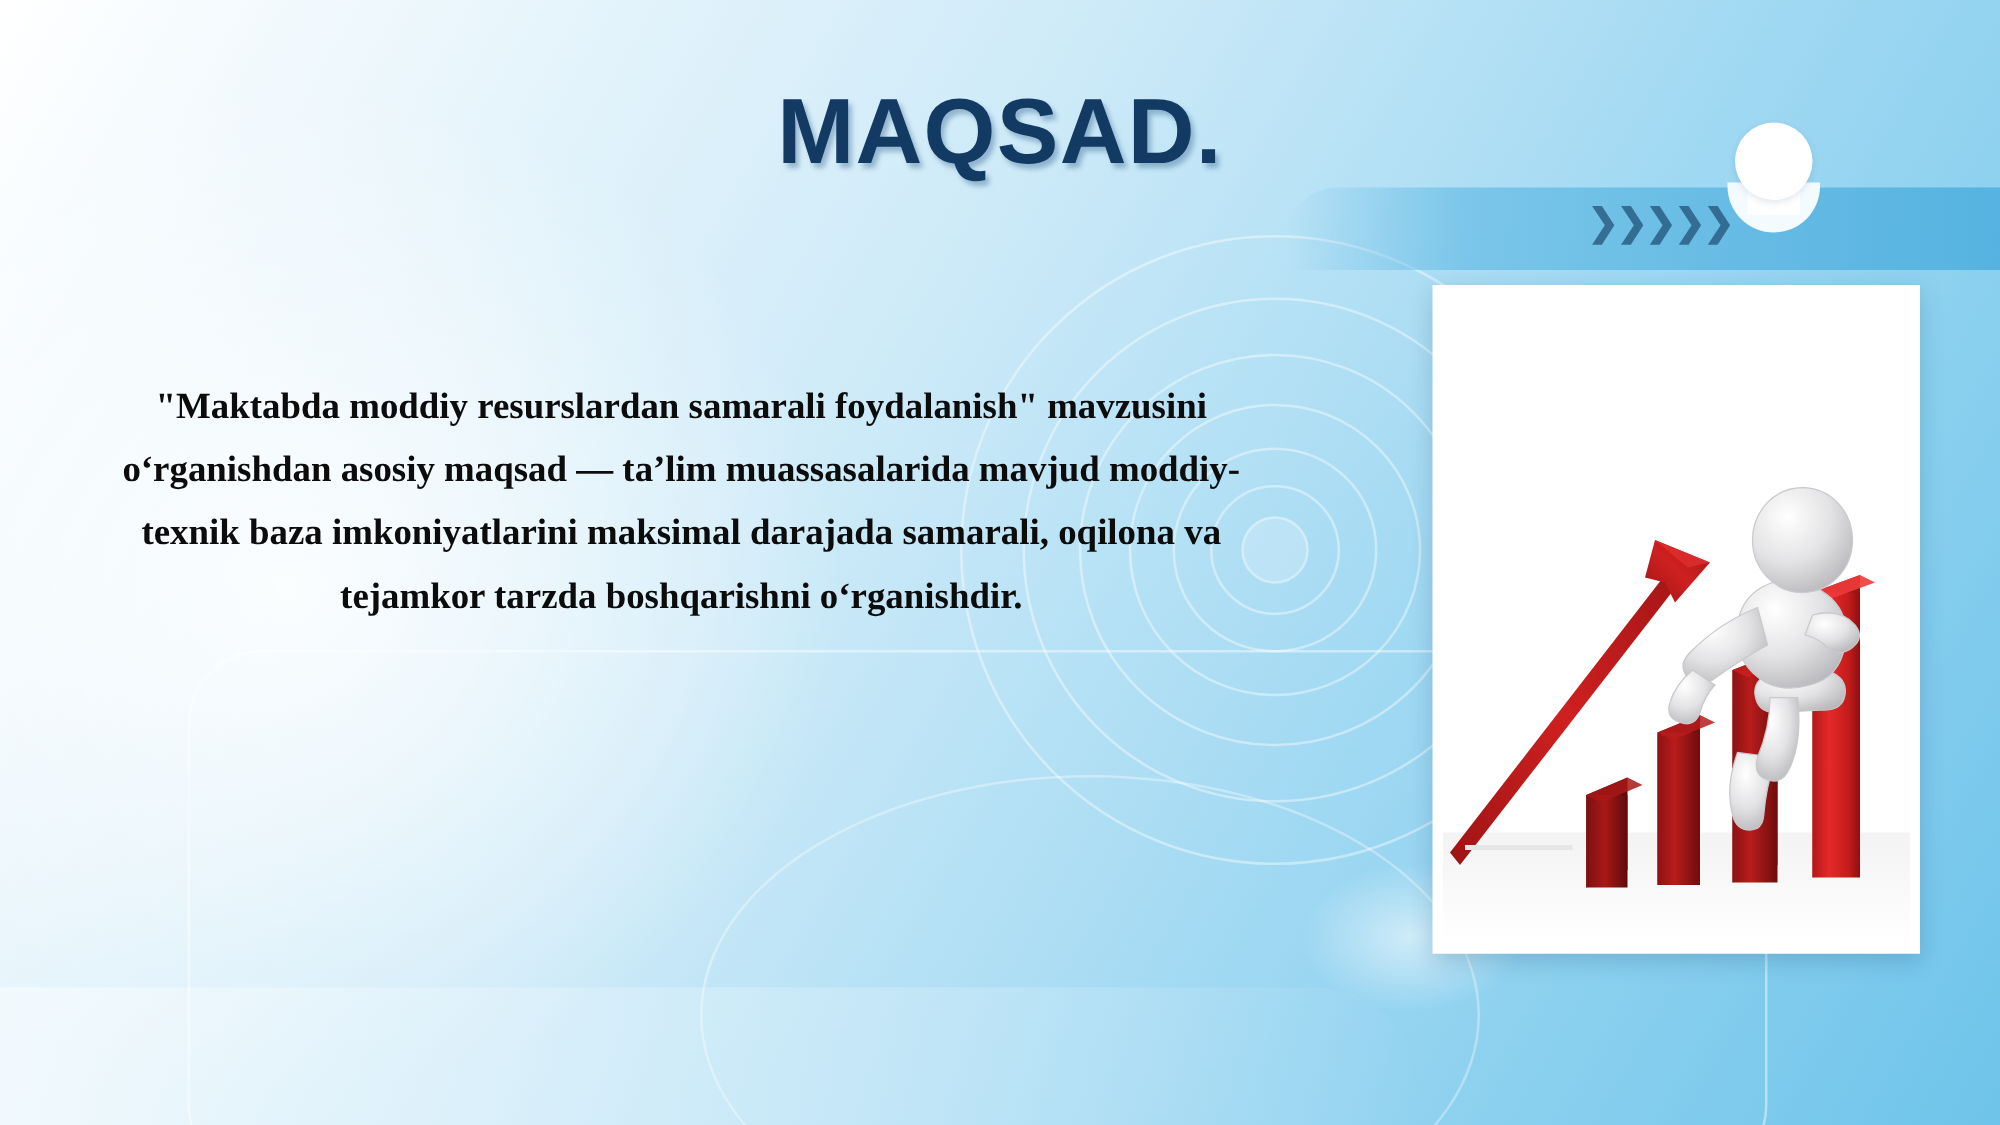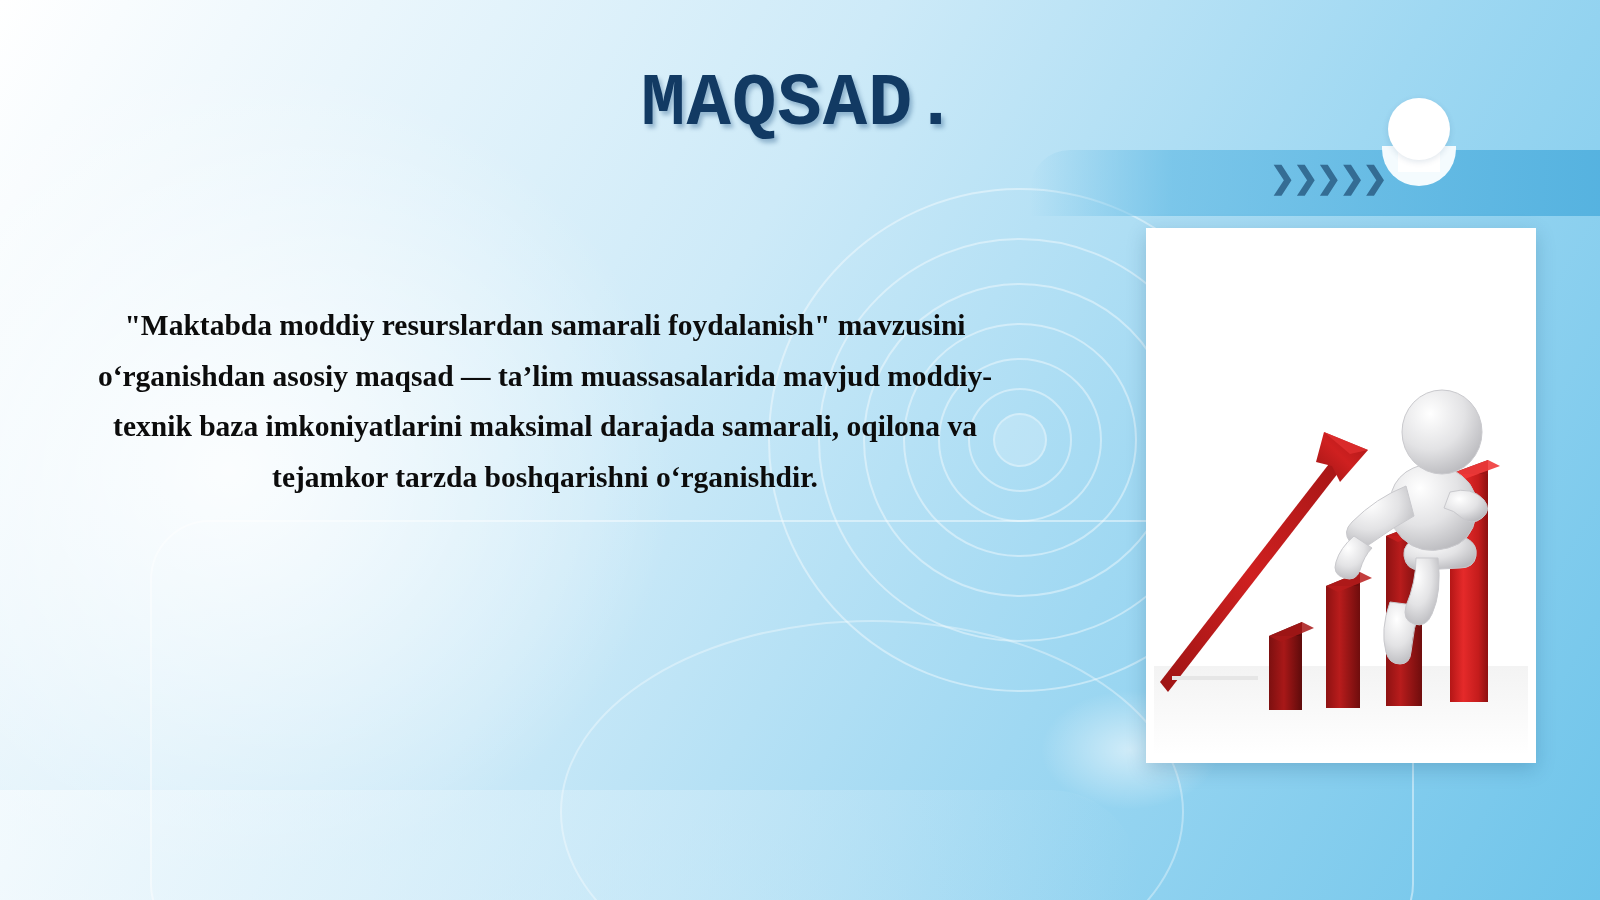--- a/index.html
+++ b/index.html
@@ -152,21 +152,21 @@
     position: absolute;
     left: 0;
     top: 62px;
     width: 1600px;
     text-align: center;
     font-size: 74px;
     font-weight: bold;
     color: #123a63;
     letter-spacing: 1px;
     text-shadow: 3px 4px 4px rgba(30,80,130,0.35);
-    font-family: Liberation Mono, monospace;
+    font-family: Liberation Sans, sans-serif;
   }
   .title .dot { color: #123a63; }
 
   
   .body-text {
     position: absolute;
     left: 95px;
     top: 300px;
     width: 900px;
     text-align: center;

